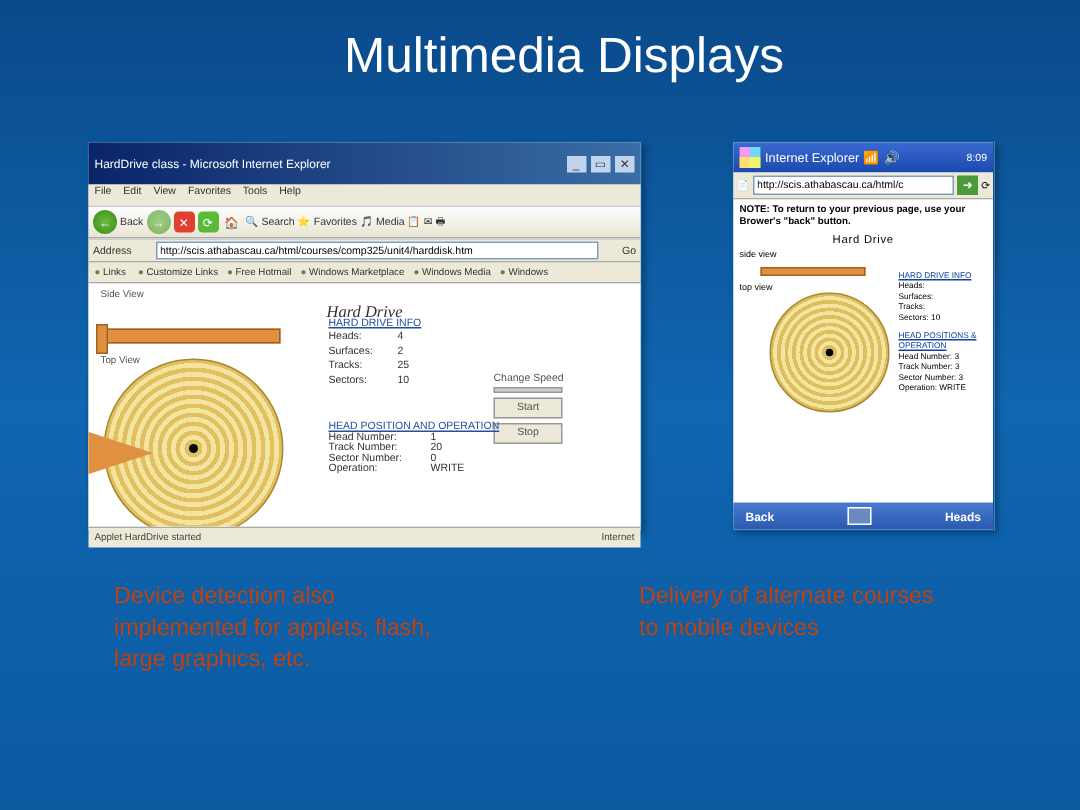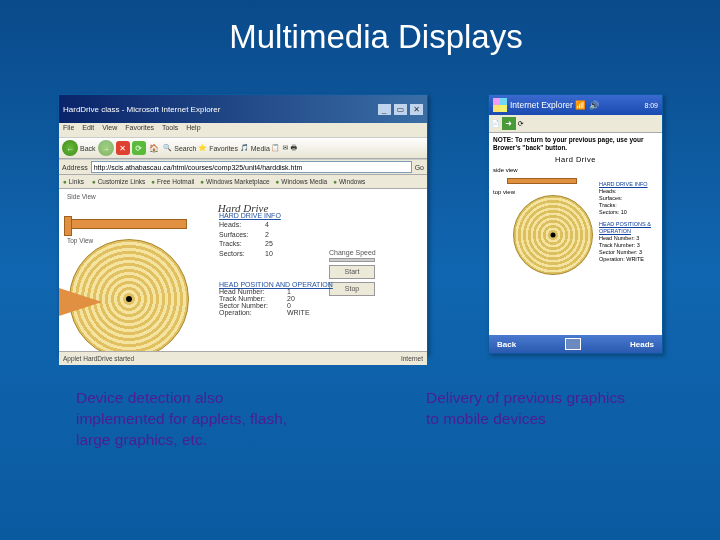--- a/index.html
+++ b/index.html
@@ -99,21 +99,21 @@
   .tb-text { font-size:7px; }
   .ie-address {
     height: 16px;
     background: #ece9d8;
     border-top: 1px solid #ccc;
     border-bottom: 1px solid #aaa;
     display: flex;
     align-items: center;
     padding: 0 3px;
     font-size: 7px;
-    gap: 3px;
+    gap: 16px;
   }
   .ie-address input {
     flex: 1;
     height: 12px;
     font-size: 7px;
     border: 1px solid #7f9db9;
     padding: 0 2px;
   }
   .ie-links {
     height: 14px;
@@ -281,21 +281,21 @@
   }
   .m-footer .kb { width:16px;height:12px; background:#6a8ac0; border:1px solid #fff; }
 
   .captions {
     position:absolute;
     top: 388px;
     left: 76px;
     right: 60px;
     display:flex;
     gap: 120px;
-    color:#4c1d95;
+    color:#c2410c;
     font-size:15.5px;
     line-height:1.35;
     font-family: Verdana, sans-serif;
   }
   .cap-left { width: 230px; }
   .cap-right { width: 200px; }
 </style>
 </head>
 <body>
 
@@ -416,20 +416,21 @@
     <div class="mobile-window">
       <div class="m-title">
         <span class="flag"></span>
         <span>Internet Explorer</span>
         <span>📶</span>
         <span>🔊</span>
         <span class="clock">8:09</span>
       </div>
       <div class="m-address">
         <span>📄</span>
+        <input value="http://scis.athabascau.ca/html/c" style="">
         <span class="m-go">➜</span>
         <span>⟳</span>
       </div>
       <div class="m-body">
         <div class="m-note">NOTE: To return to your previous page, use your Brower's "back" button.</div>
         <div class="m-ctitle">Hard Drive</div>
         <div class="m-side-label">side view</div>
         <div class="m-arm"></div>
         <div class="m-top-label">top view</div>
         <div class="m-disk"></div>
@@ -451,14 +452,14 @@
         <span>Back</span>
         <span class="kb"></span>
         <span>Heads</span>
       </div>
     </div>
   </div>
 </div>
 
 <div class="captions">
   <div class="cap-left">Device detection also implemented for applets, flash, large graphics, etc.</div>
-  <div class="cap-right">Delivery of previous graphics to mobile devices</div>
+  <div class="cap-right">Delivery of alternate courses to mobile devices</div>
 </div>
 
 </body></html>

